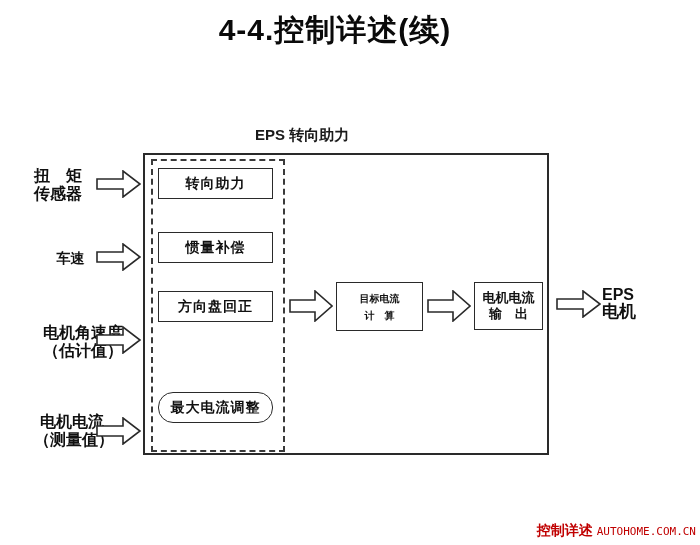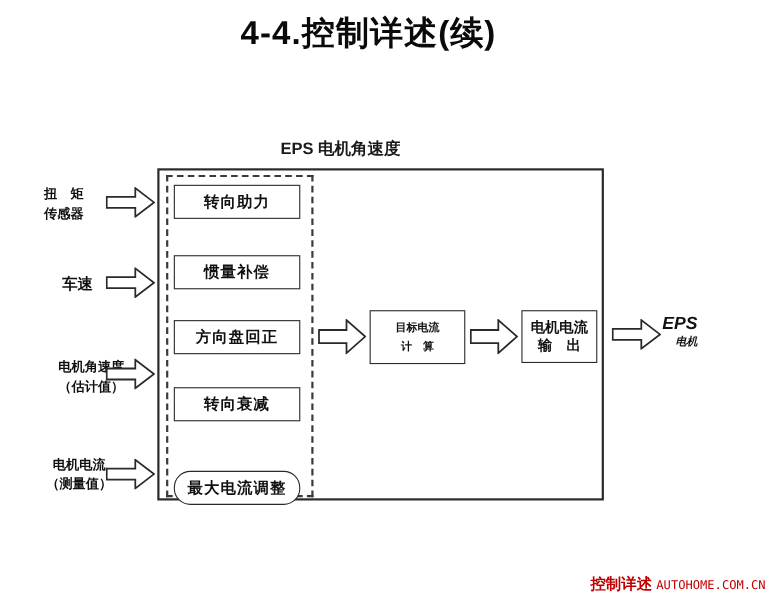--- a/index.html
+++ b/index.html
@@ -48,21 +48,21 @@
     background: #fff;
     display: flex; align-items: center; justify-content: center;
     font-size: 14px; font-weight: bold;
     letter-spacing: 1px;
     color: #111;
   }
   .fbox1 { top: 168px; }
   .fbox2 { top: 232px; }
   .fbox3 { top: 291px; }
   .fbox4 { top: 352px; }
-  .fbox5 { top: 428px; border-radius: 15px; }
+  .fbox5 { top: 392px; border-radius: 15px; }
   .two-line-box {
     position: absolute;
     border: 1.5px solid #2a2a2a;
     background: #fff;
     display: flex; flex-direction: column;
     align-items: center; justify-content: center;
     font-size: 10px; font-weight: bold;
     line-height: 17px;
     color: #111;
     text-align: center;
@@ -72,39 +72,38 @@
   .arrow { position: absolute; }
   .in-arrow1 { left: 96px;  top: 170px; }
   .in-arrow2 { left: 96px;  top: 243px; }
   .in-arrow3 { left: 96px;  top: 326px; }
   .in-arrow4 { left: 96px;  top: 417px; }
   .mid-arrow1 { left: 289px; top: 290px; }
   .mid-arrow2 { left: 427px; top: 290px; }
   .out-arrow  { left: 556px; top: 290px; }
   .in-label {
     position: absolute;
-    font-size: 12px; font-weight: bold;
+    font-size: 16px; font-weight: bold;
     line-height: 18px;
     text-align: center;
     color: #111;
     white-space: nowrap;
   }
   .in-label1 { left: 22px; top: 167px; width: 72px; }
   .in-label2 { left: 48px; top: 249px; width: 45px; font-size: 14px; }
   .in-label3 { left: 43px; top: 324px; width: 80px; }
   .in-label4 { left: 34px; top: 413px; width: 76px; }
   .eps-label {
     position: absolute;
     left: 602px; top: 286px;
     font-size: 16px; font-weight: bold;
     line-height: 17px;
     color: #111;
-    font-style: italic;
-  }
-  .eps-label .cn { font-size: 10px; text-align: right; }
+  }
+  .eps-label .cn { font-size: 17px; }
   .watermark {
     position: absolute;
     right: 4px; top: 522px;
     font-size: 14px;
     font-weight: bold;
     color: #c00000;
     white-space: nowrap;
   }
   .watermark .latin {
     font-family: "DejaVu Sans Mono", "Liberation Mono", monospace;
@@ -113,21 +112,21 @@
   }
   svg polygon { fill: #ffffff; stroke: #2a2a2a; stroke-width: 1.6; }
 </style>
 </head>
 <body>
 
 <div class="page">
 
   <div class="title">4-4.控制详述(续)</div>
 
-  <div class="module-label">EPS 电机角速度</div>
+  <div class="module-label">EPS 转向助力</div>
 
   <div class="outer-box"></div>
   <div class="dashed-box"></div>
 
   <div class="in-label in-label1">
     <div>扭　矩</div>
     <div>传感器</div>
   </div>
   <div class="in-label in-label2">
     <div>车速</div>
@@ -158,21 +157,20 @@
   </div>
   <div class="arrow in-arrow4">
     <svg width="45" height="28" viewBox="0 0 45 28">
         <polygon points="1,9 27,9 27,1 44,14 27,27 27,19 1,19"></polygon>
       </svg>
   </div>
 
   <div class="fbox fbox1">转向助力</div>
   <div class="fbox fbox2">惯量补偿</div>
   <div class="fbox fbox3">方向盘回正</div>
-  <div class="fbox fbox4">转向衰减</div>
   <div class="fbox fbox5">最大电流调整</div>
 
   <div class="arrow mid-arrow1">
     <svg width="44" height="32" viewBox="0 0 44 32">
         <polygon points="1,10 26,10 26,1 43,16 26,31 26,22 1,22"></polygon>
       </svg>
   </div>
   <div class="two-line-box calc-box">
     <div>目标电流</div>
     <div>计　算</div>

